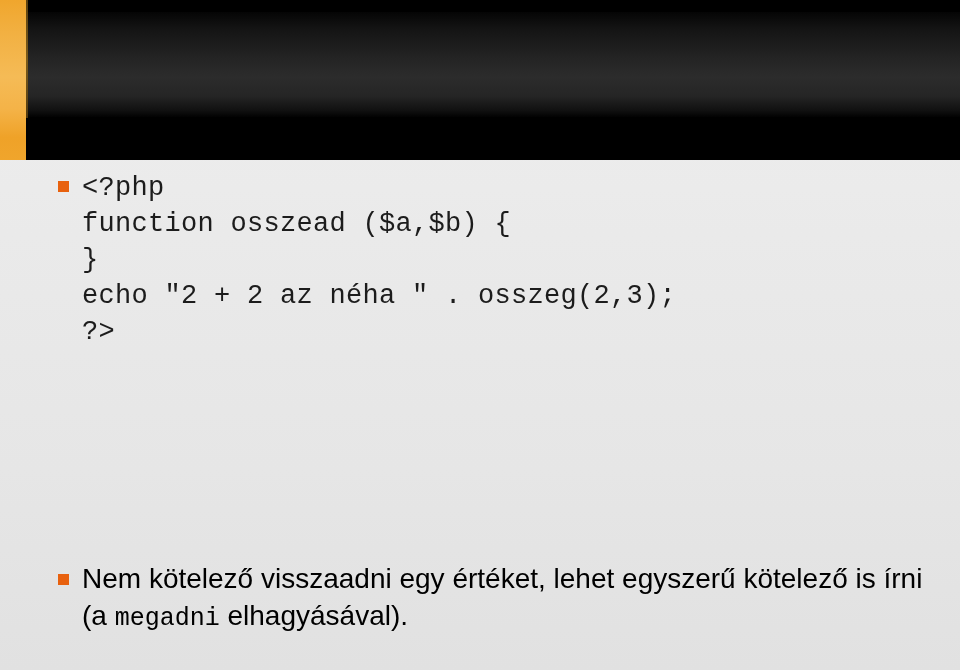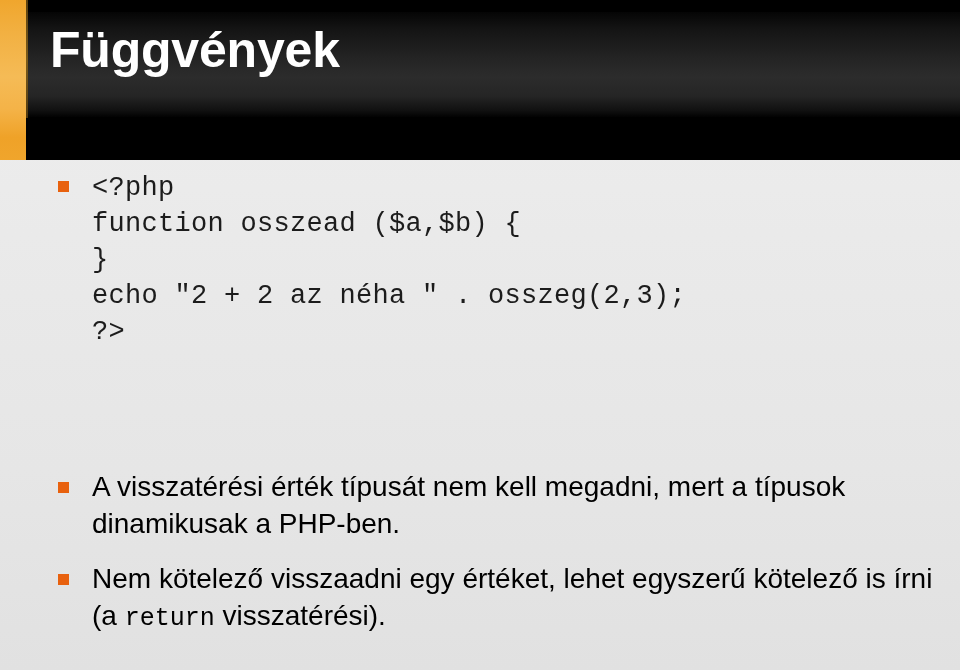--- a/index.html
+++ b/index.html
@@ -117,21 +117,20 @@
     flex: 0 0 auto;
     width: 11px;
     height: 11px;
     background: #e8610e;
     margin-right: 13px;
   }
 
   .bullet-text {
     flex: 1 1 auto;
     color: #000000;
-    margin-left: 10px;
   }
 
   
   #code-block {
     left: 58px;
     top: 10px;
     width: 880px;
   }
   #code-block .bullet-marker {
     margin-top: 11px;
@@ -177,33 +176,28 @@
 <div id="slide">
 
   <div id="header-band">
     <div id="header-sheen"></div>
     <div id="header-bottom-edge"></div>
   </div>
 
   <div id="accent-bar"></div>
   <div id="accent-bar-edge"></div>
 
-  <div id="slide-title">Függvények</div>
 
   <div id="body-area">
 
     <div id="code-block" class="bullet-row">
       <span class="bullet-marker"></span>
       <div id="code-lines" class="bullet-text"><span class="code-line">&lt;?php</span><span class="code-line">function osszead ($a,$b) {</span><span class="code-line">}</span><span class="code-line">echo "2 + 2 az néha " . osszeg(2,3);</span><span class="code-line">?&gt;</span></div>
     </div>
 
-    <div id="prose-1" class="bullet-row prose-bullet">
-      <span class="bullet-marker"></span>
-      <div class="bullet-text"><span>A visszatérési érték típusát nem kell megadni, mert a típusok dinamikusak a PHP-ben.</span></div>
-    </div>
 
     <div id="prose-2" class="bullet-row prose-bullet">
       <span class="bullet-marker"></span>
-      <div class="bullet-text"><span>Nem kötelező visszaadni egy értéket, lehet egyszerű kötelező is írni (a </span><span class="mono">return</span><span> visszatérési).</span></div>
+      <div class="bullet-text"><span>Nem kötelező visszaadni egy értéket, lehet egyszerű kötelező is írni (a </span><span class="mono">megadni</span><span> elhagyásával).</span></div>
     </div>
 
   </div>
 </div>
 
 </body></html>

